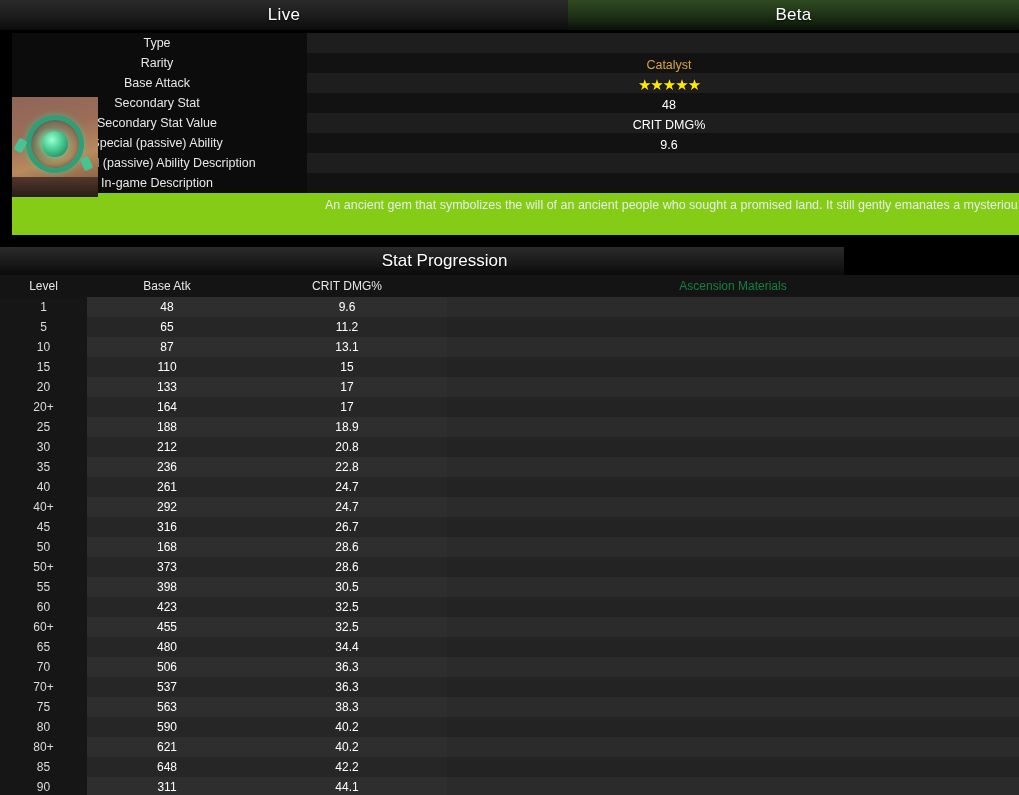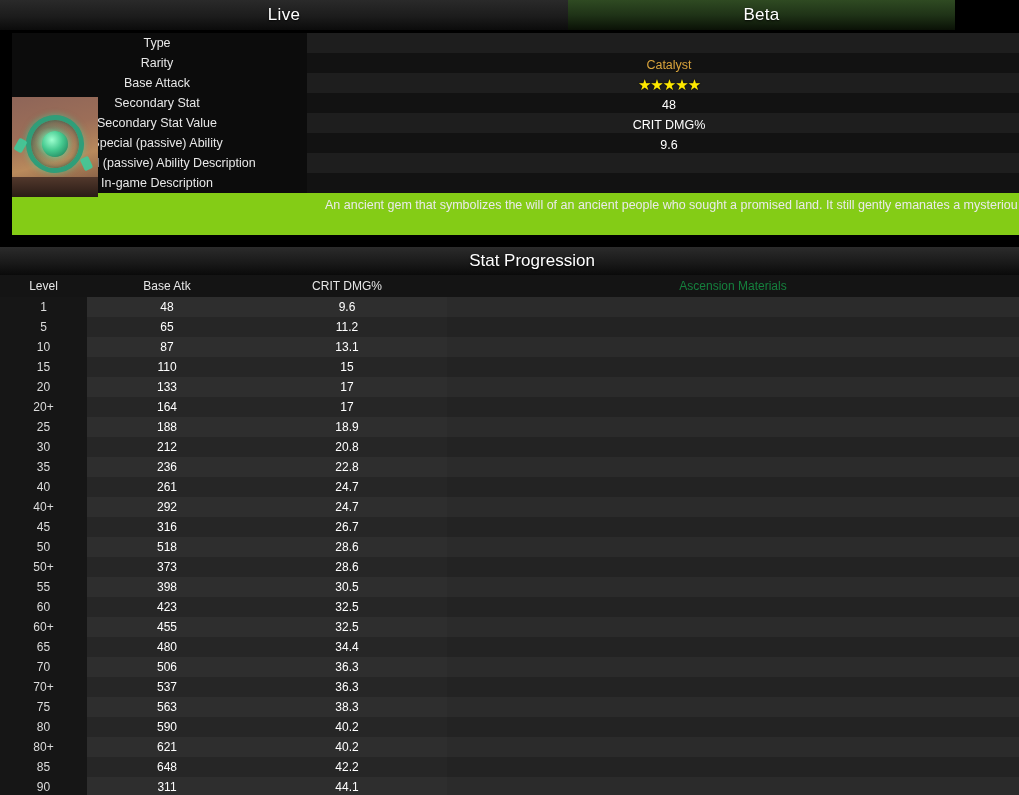--- a/index.html
+++ b/index.html
@@ -29,21 +29,21 @@
     font-size: 17px; font-weight: normal; color: #ffffff;
     letter-spacing: .3px;
     text-shadow: 0 1px 2px rgba(0,0,0,.9);
     position: relative;
   }
   .version-tab.live {
     width: 568px;
     background: linear-gradient(180deg, #2a2a2a 0%, #1c1c1c 55%, #0b0b0b 100%);
   }
   .version-tab.beta {
-    width: 387px;
+    width: 451px;
     background: linear-gradient(180deg, #2f4a22 0%, #1f3317 50%, #0a1106 100%);
   }
   .bar-underline {
     position: absolute; left: 0; top: 30px; width: 1019px; height: 3px;
     background: #000;
   }
 
   
   .info-panel {
     position: absolute; left: 12px; top: 33px;
@@ -104,21 +104,21 @@
   .info-row .val.catalyst { color: #d8a33c; }
   .info-row .val.desc-cell {
     text-align: left; padding-left: 18px; color: #eaeaea;
   }
   .stars { color: #ffe900; font-size: 15px; letter-spacing: -1px;
            text-shadow: 0 0 2px rgba(0,0,0,.8); line-height: 20px; }
 
   
   .sp-gap { position: absolute; left: 0; top: 235px; width: 1019px; height: 12px; background: #000; }
   .sp-banner {
-    position: absolute; left: 0; top: 247px; width: 1019px; height: 28px;
+    position: absolute; left: 0; top: 247px; width: 844px; height: 28px;
     background: linear-gradient(180deg, #2b2b2b 0%, #1a1a1a 55%, #0a0a0a 100%);
     display: flex; align-items: center; justify-content: center;
     font-size: 17px; color: #ffffff;
     text-shadow: 0 1px 2px rgba(0,0,0,.9);
     padding-left: 45px;
   }
 
   
   .prog { position: absolute; left: 0; top: 275px; width: 1019px; height: 520px; background: #141414; }
 
@@ -497,21 +497,21 @@
           <div class="lv">45</div>
           <div class="stat-band">
             <div class="atk">316</div>
             <div class="crit">26.7</div>
           </div>
           <div class="rest"></div>
         </div>
         <div class="prow odd">
           <div class="lv">50</div>
           <div class="stat-band">
-            <div class="atk">518</div>
+            <div class="atk">168</div>
             <div class="crit">28.6</div>
           </div>
           <div class="rest"></div>
         </div>
         <div class="prow even">
           <div class="lv">50+</div>
           <div class="stat-band">
             <div class="atk">373</div>
             <div class="crit">28.6</div>
           </div>

